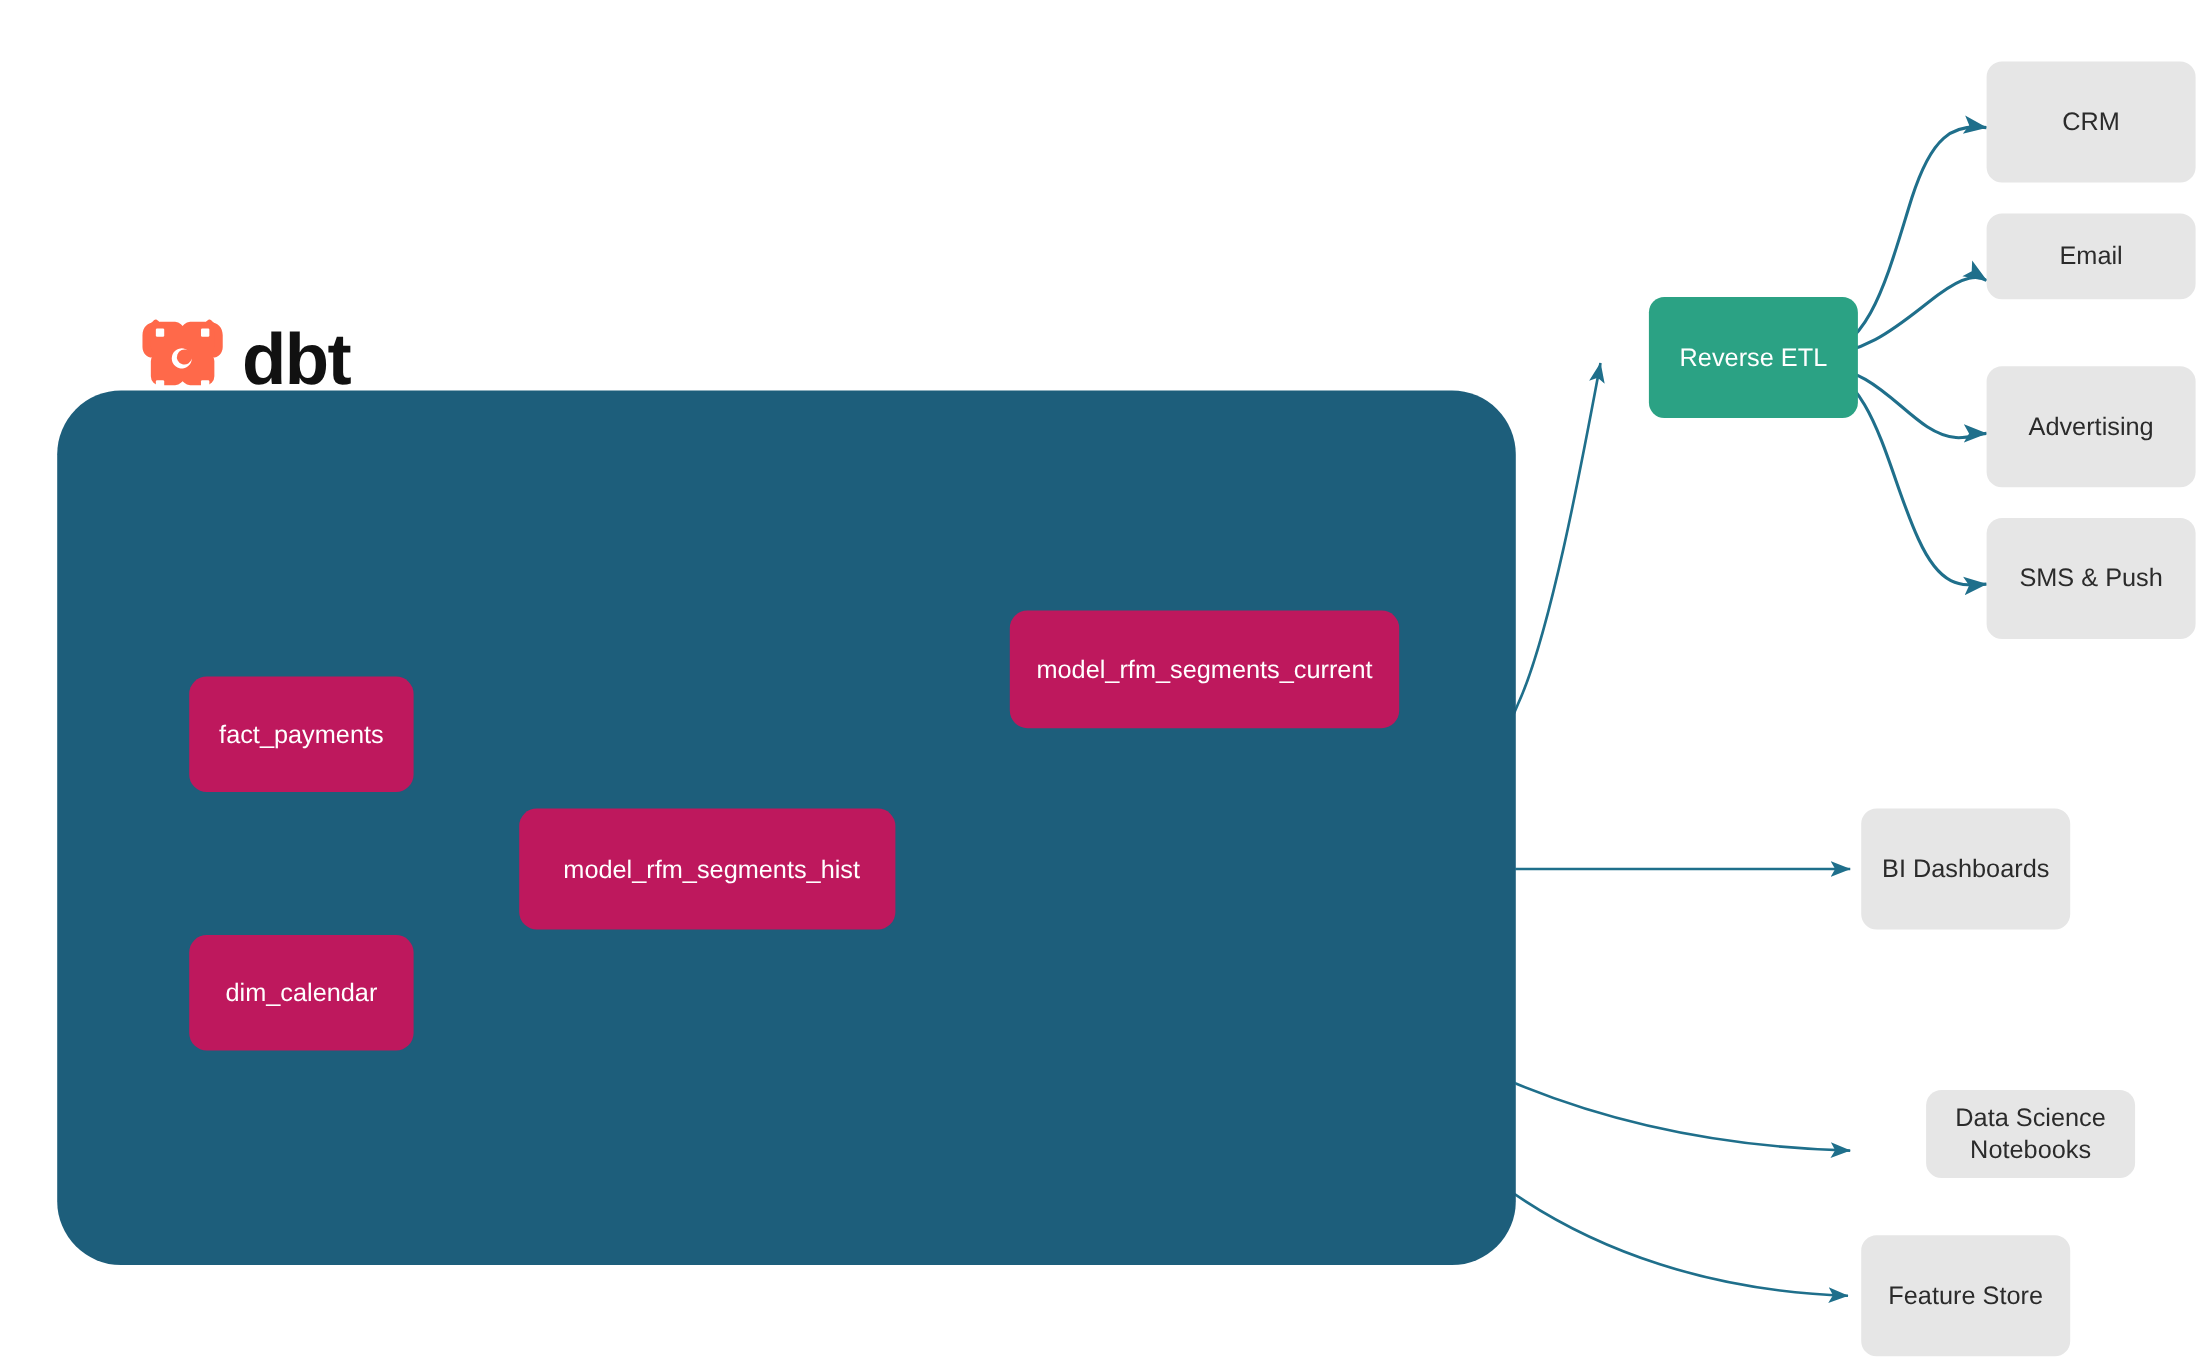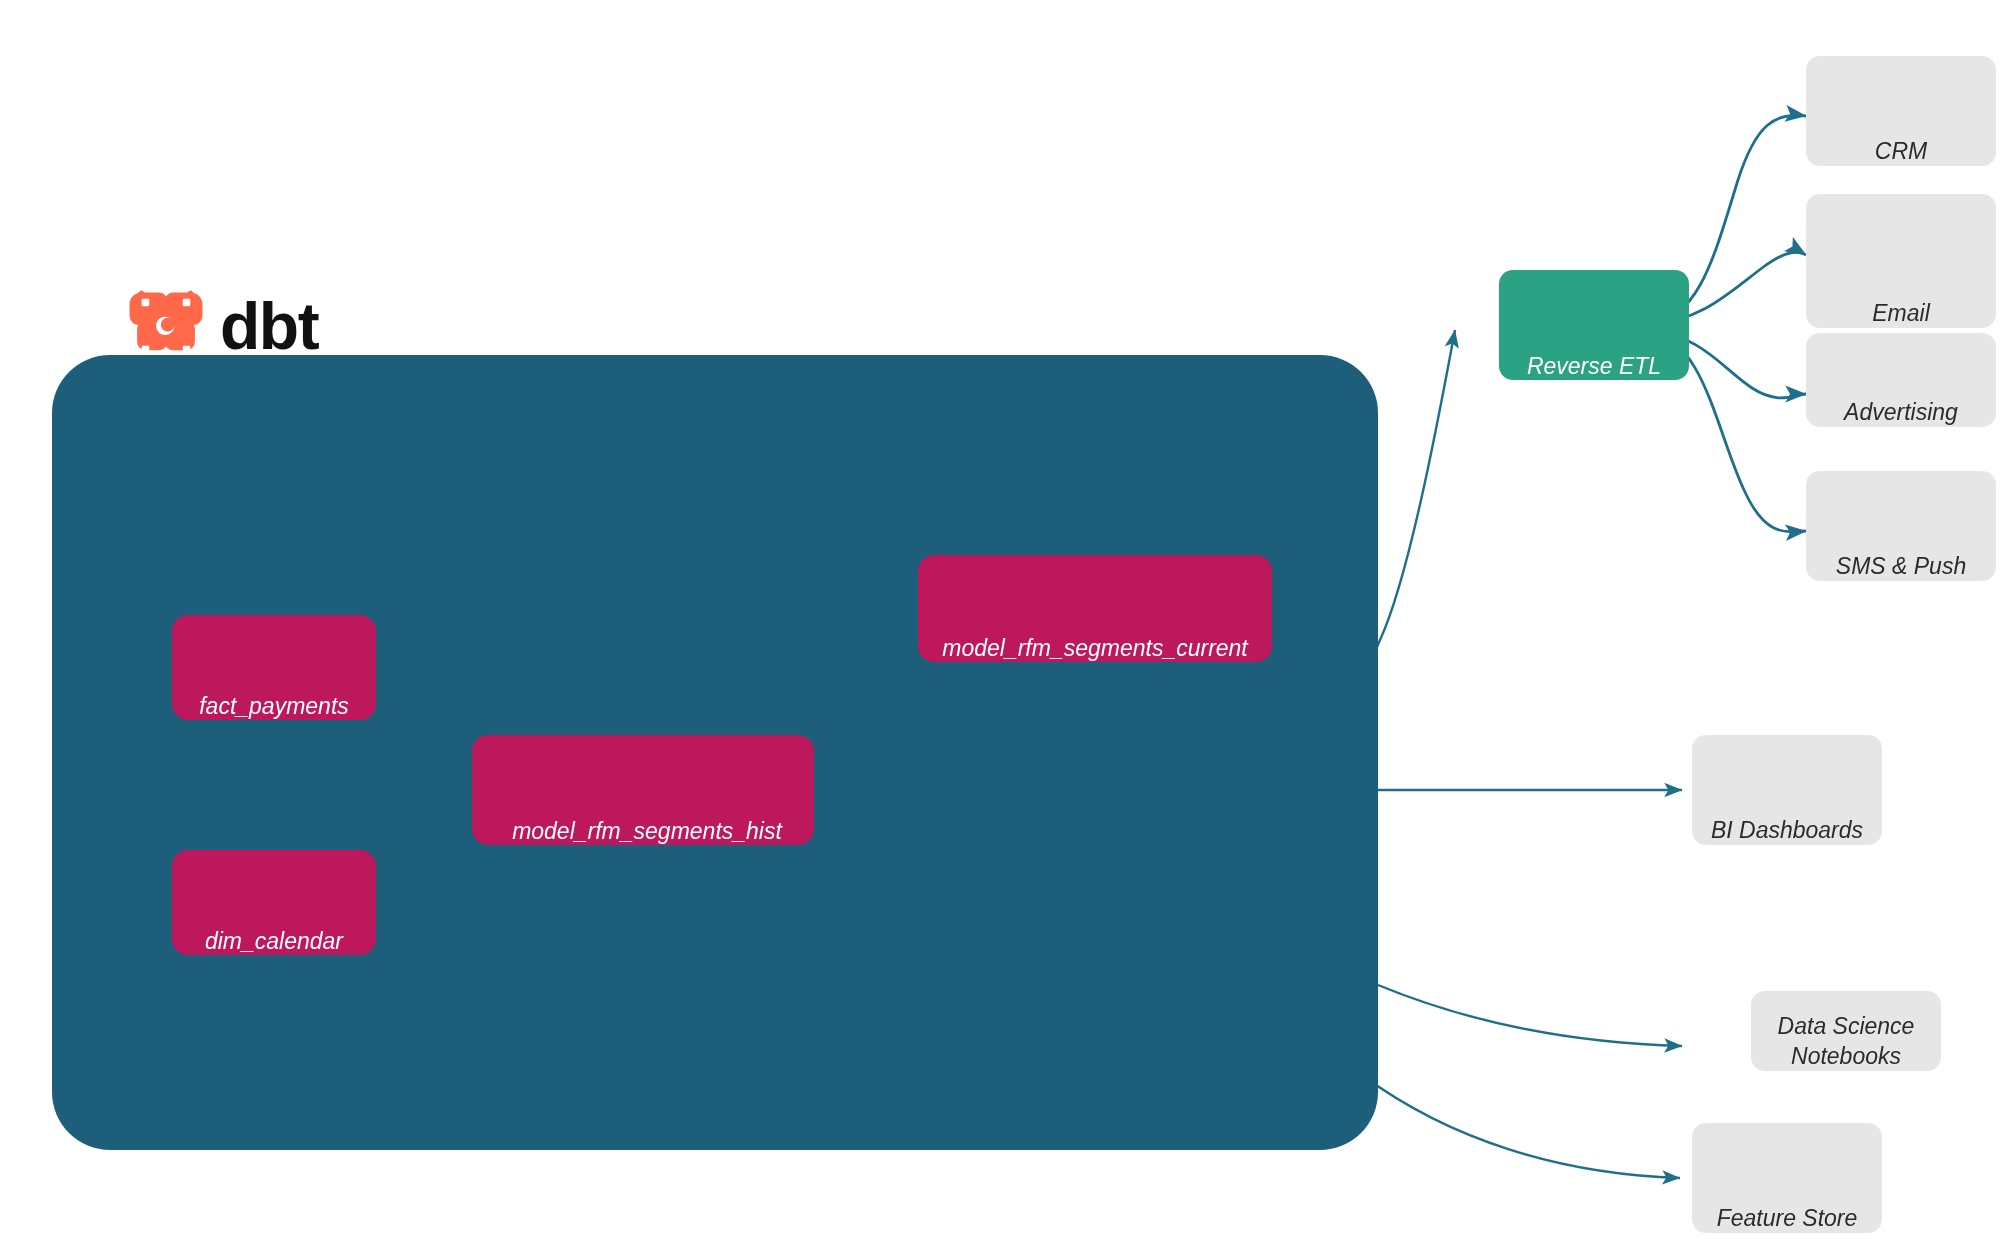--- a/index.html
+++ b/index.html
@@ -52,25 +52,24 @@
     width: 1326px;
     height: 795px;
     background: #1d5e7b;
     border-radius: 58px;
   }
 
   
   .node {
     position: absolute;
     display: flex;
-    align-items: flex-end;
+    align-items: center;
     justify-content: center;
     text-align: center;
     box-sizing: border-box;
-    font-style: italic;
   }
   .node-model {
     background: #be185d;
     color: #ffffff;
     border-radius: 16px;
     font-size: 23px;
     padding: 0 18px;
   }
   .node-green {
     background: #2ba284;
@@ -178,25 +177,25 @@
   </div>
 
   <div class="node node-green" style="left:1459px; top:270px; width:190px; height:110px;">
     <span>Reverse ETL</span>
   </div>
 
   <div class="node node-gray" style="left:1806px; top:56px; width:190px; height:110px;">
     <span>CRM</span>
   </div>
 
-  <div class="node node-gray" style="left:1806px; top:194px; width:190px; height:134px;">
+  <div class="node node-gray" style="left:1806px; top:194px; width:190px; height:78px;">
     <span>Email</span>
   </div>
 
-  <div class="node node-gray" style="left:1806px; top:333px; width:190px; height:94px;">
+  <div class="node node-gray" style="left:1806px; top:333px; width:190px; height:110px;">
     <span>Advertising</span>
   </div>
 
   <div class="node node-gray" style="left:1806px; top:471px; width:190px; height:110px;">
     <span>SMS &amp; Push</span>
   </div>
 
   <div class="node node-gray" style="left:1692px; top:735px; width:190px; height:110px;">
     <span>BI Dashboards</span>
   </div>

